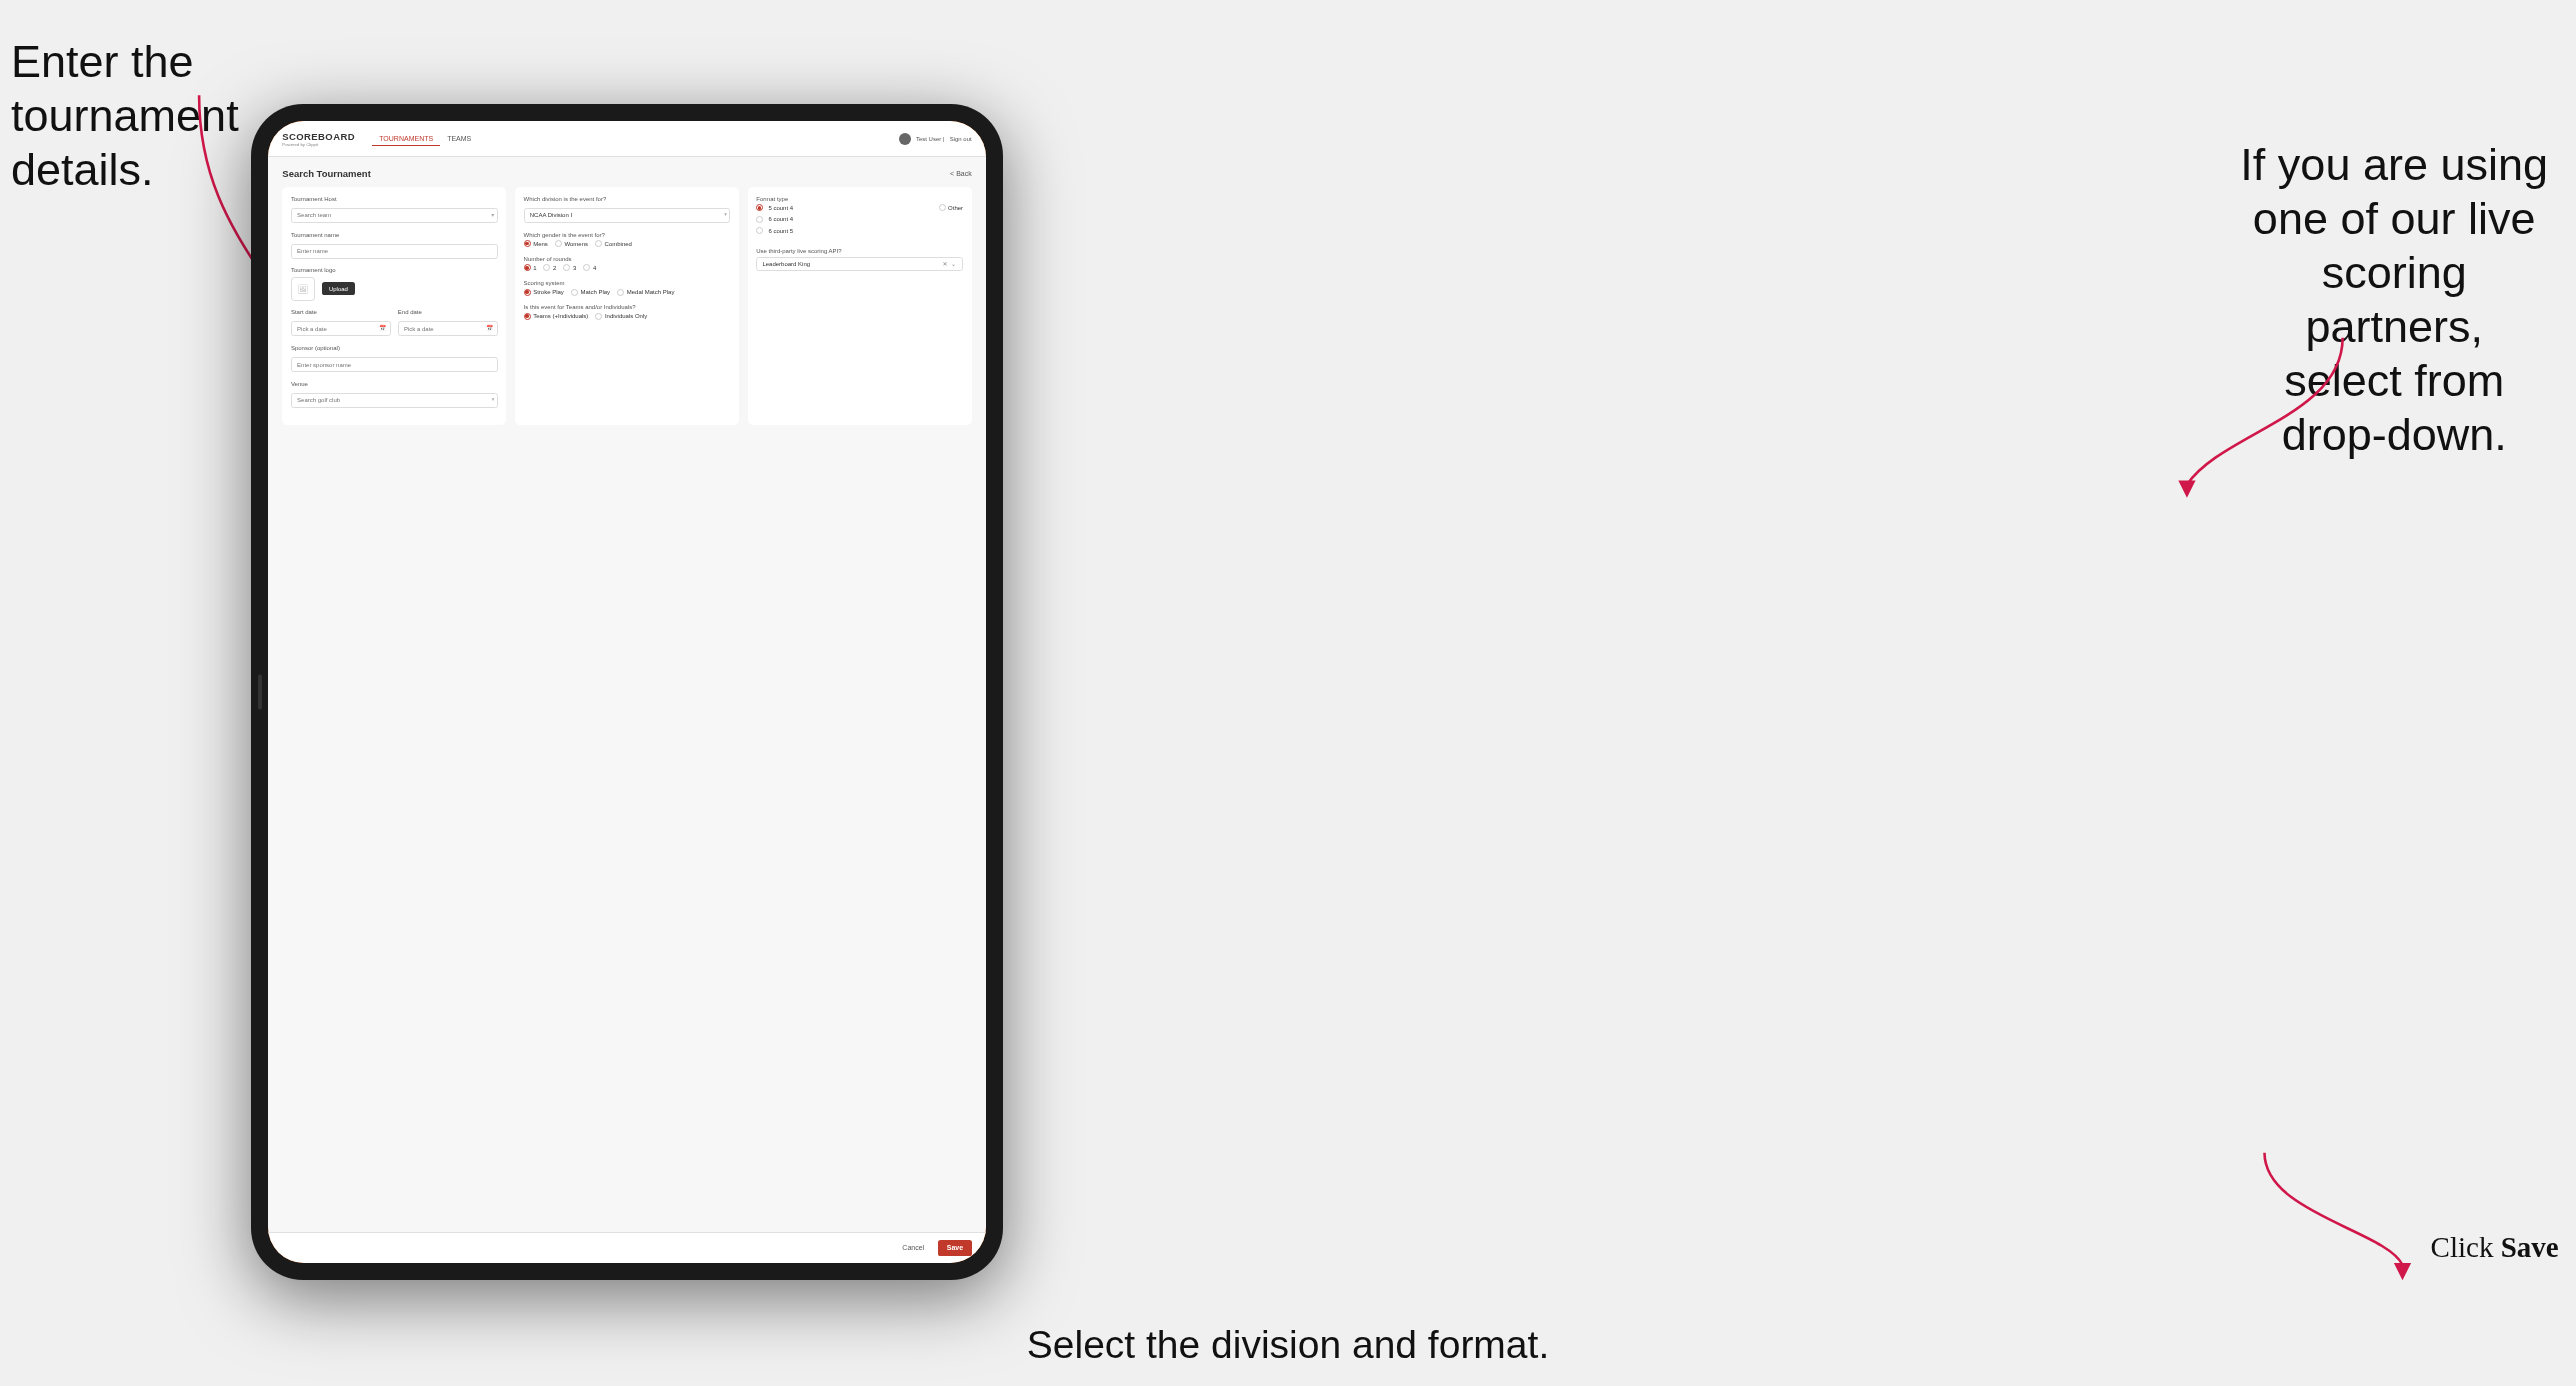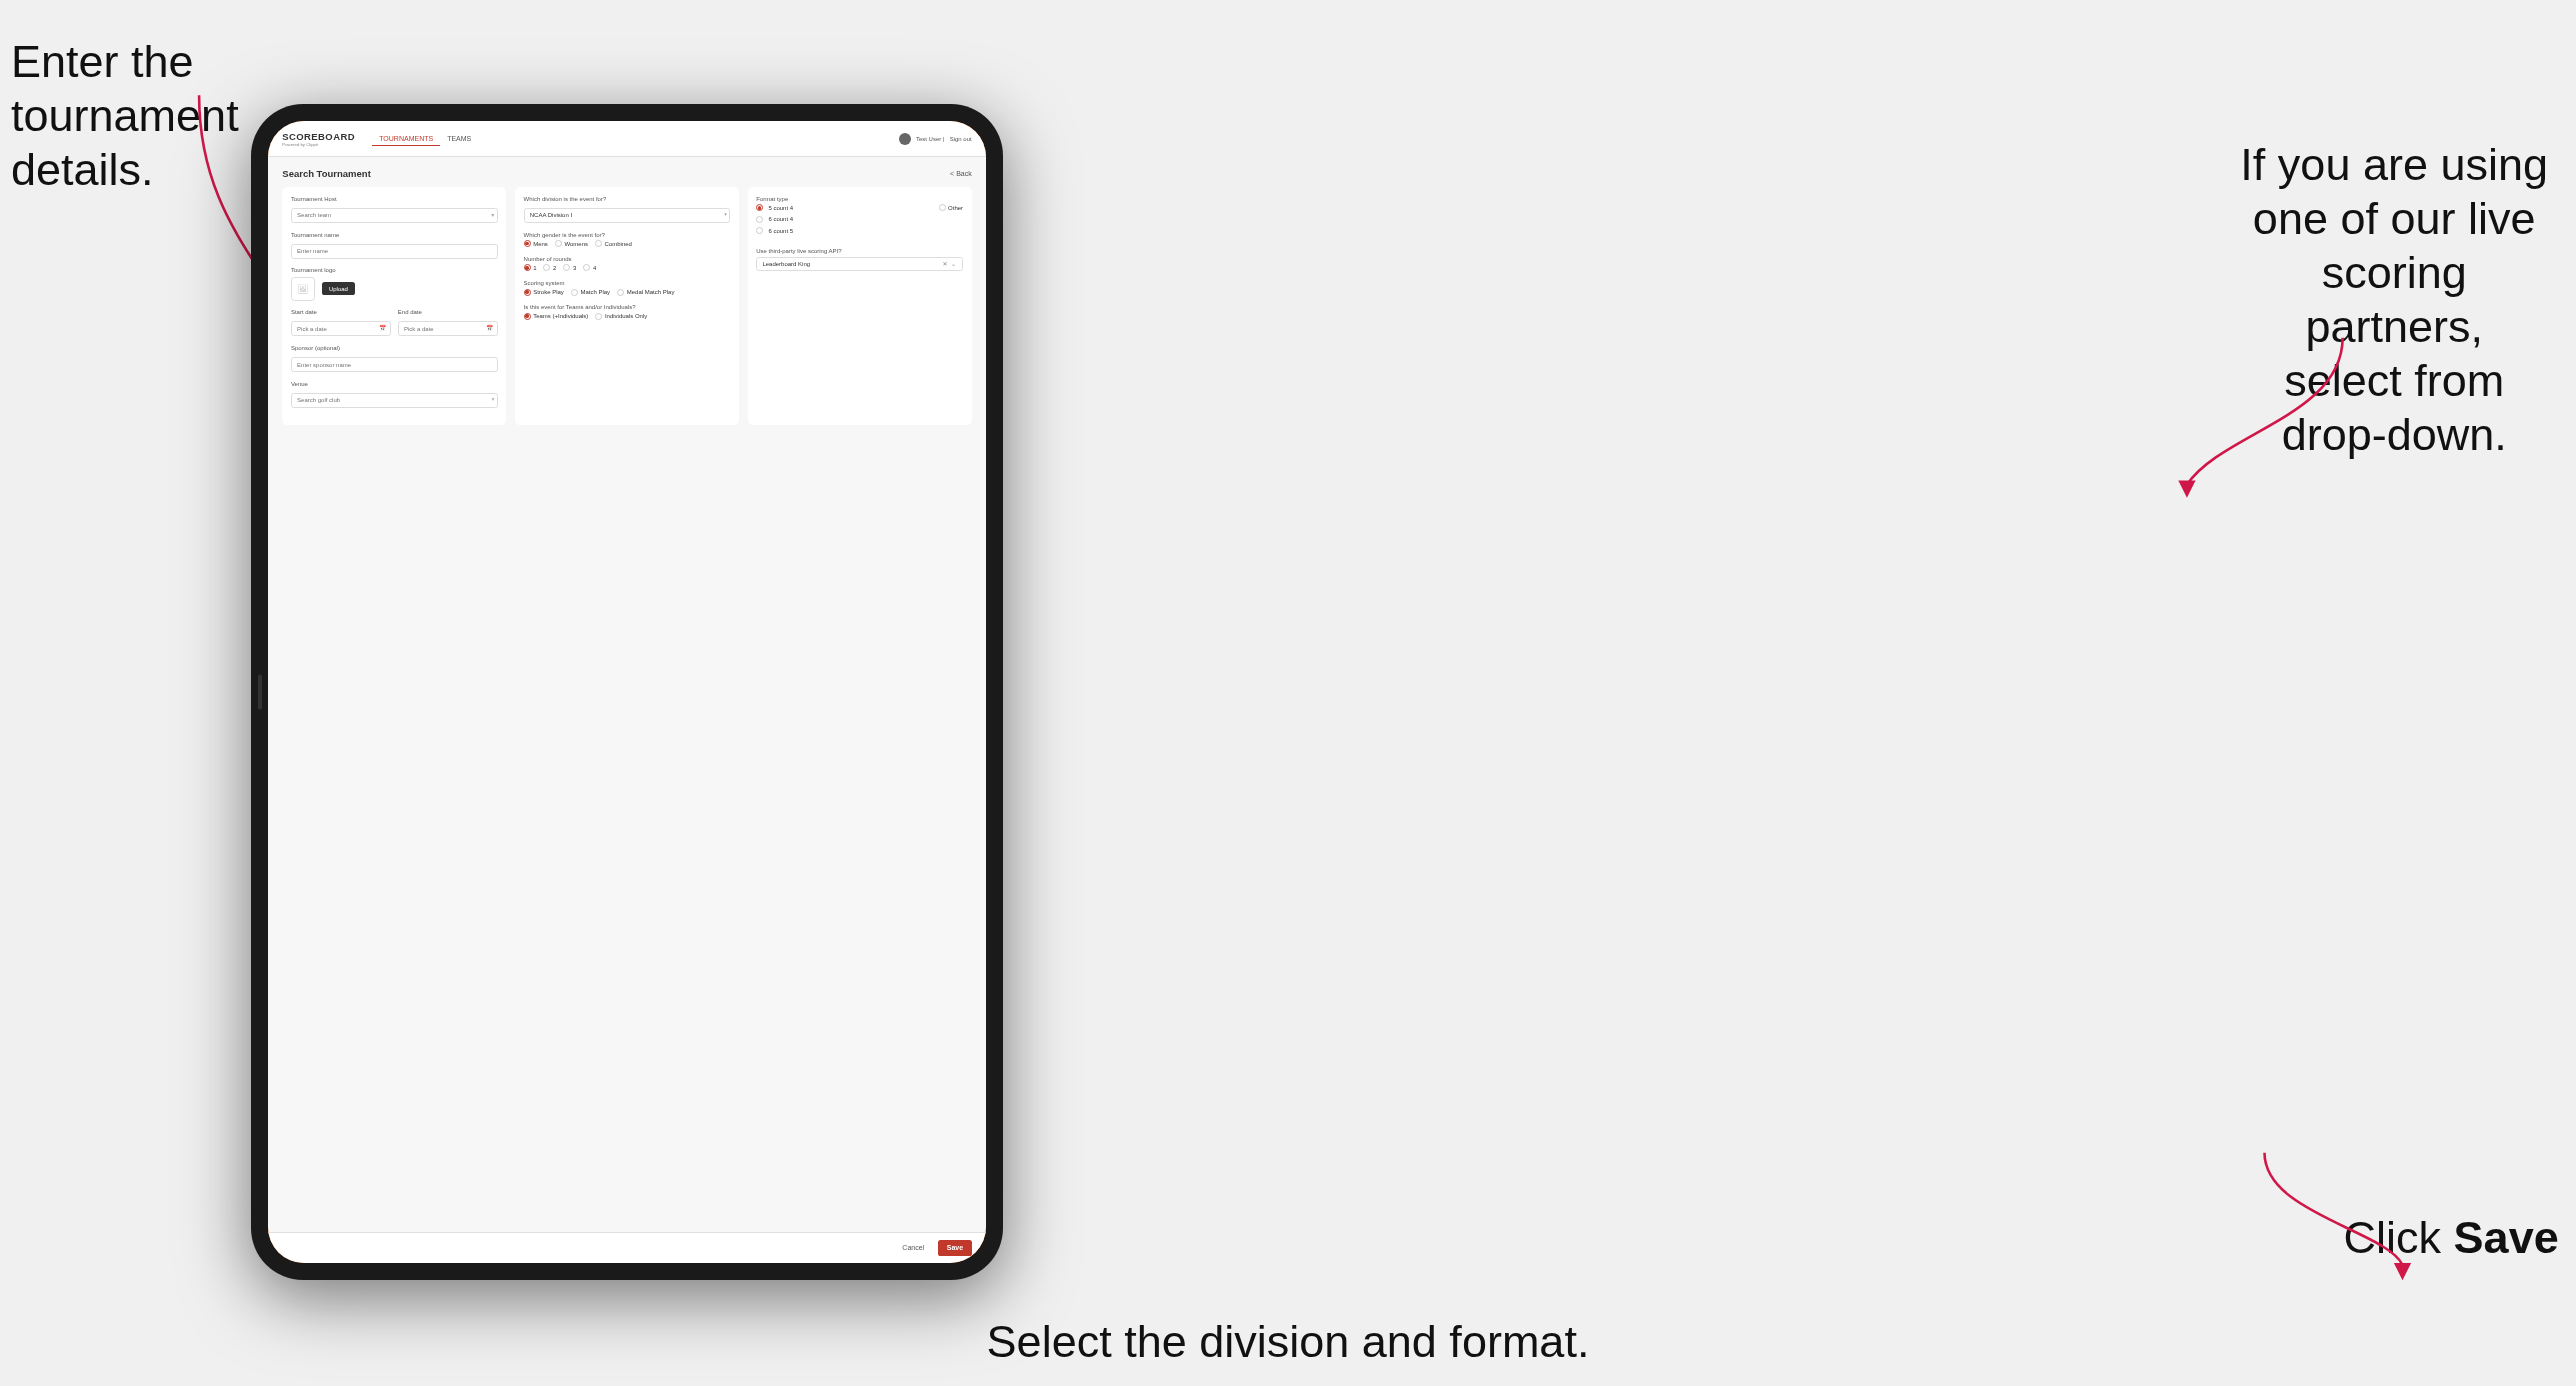--- a/index.html
+++ b/index.html
@@ -27,27 +27,28 @@
     }
     .annotation-top-right {
       top: 138px;
       right: 17.3px;
       width: 329px;
       text-align: center;
     }
     .annotation-bottom-right {
       bottom: 121px;
       right: 17.3px;
-      font-size: 45px;
+      font-size: 29px;
+      font-family: Liberation Serif, serif;
     }
     .annotation-bottom-center {
       bottom: 17.3px;
       left: 50%;
       transform: translateX(-50%);
-      font-size: 45px;
+      font-size: 39px;
       white-space: nowrap;
     }
 
     
     .arrow-svg {
       position: absolute;
     }
 
     
     .tablet {

